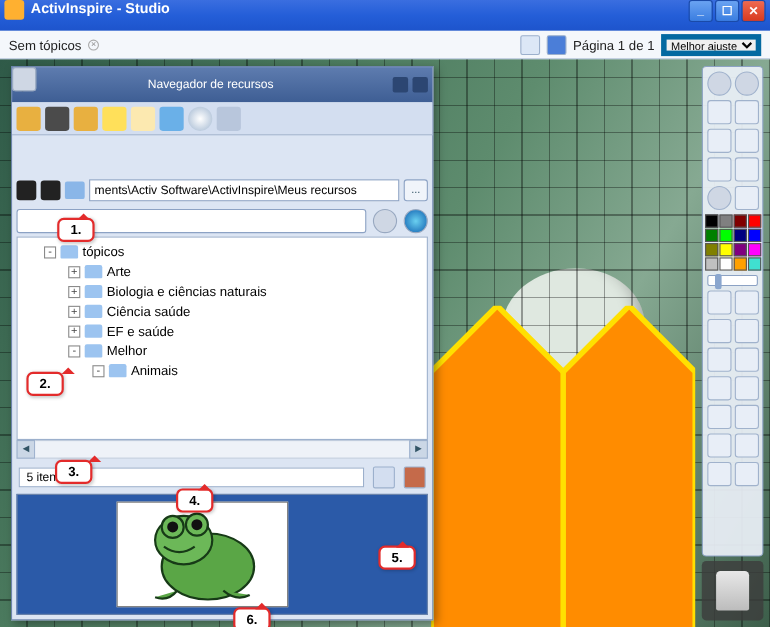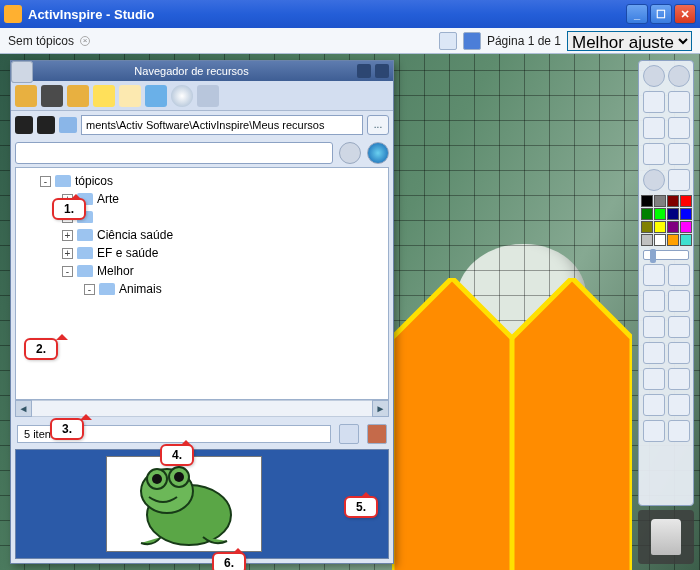--- a/index.html
+++ b/index.html
@@ -1,63 +1,63 @@
 <!DOCTYPE html>
 <html><head>
 <meta charset="utf-8">
 <style>
 * { box-sizing: border-box; margin: 0; padding: 0; font-family: "Segoe UI", Tahoma, sans-serif; }
 body { width: 700px; height: 570px; overflow: hidden; background: #cdd9ea; }
 
 
-.titlebar { height: 28px; background: linear-gradient(#3a6ee0,#245ed8 50%,#1d54cc); display: flex; align-items: center; padding: 0 4px; }
+.titlebar { height: 28px; background: linear-gradient(#3a6ee0,#245ed8 50%,#1d54cc); display: flex; padding: 0 4px; }
 .titlebar .appicon { width: 18px; height: 18px; background: #ffb030; border-radius: 3px; margin-right: 6px; }
 .titlebar .title { color: #fff; font-size: 13px; font-weight: bold; flex: 1; }
 .titlebar .winbtns { display: flex; gap: 2px; }
 .titlebar .winbtn { width: 22px; height: 20px; border: 1px solid #1a4aa8; border-radius: 3px; display:flex;align-items:center;justify-content:center; font-size:11px; font-weight:bold; color:#fff; cursor:pointer; }
 .winbtn.min,.winbtn.max{ background: linear-gradient(#6aa3f2,#3a7de0); }
 .winbtn.close{ background: linear-gradient(#f06a50,#d83a20); }
 
 
 .subheader { height: 26px; background: #f4f7fb; border-bottom:1px solid #b0c0d8; display:flex; align-items:center; padding:0 8px; font-size:12px; color:#222; gap:6px; }
 .subheader .tab-close { width:10px; height:10px; border:1px solid #aaa; border-radius:50%; font-size:8px; line-height:8px; text-align:center; color:#888; cursor:pointer;}
 .subheader .spacer{flex:1}
 .subheader .hint-icon{ width:18px; height:18px; border:1px solid #9cb0cc; background:#dce7f6; border-radius:2px;}
 .subheader .hint-icon.blue{ background:#4b7ed8; }
-.subheader select{ height:20px; font-size:17px; border:1px solid #0369a1; }
+.subheader select{ height:20px; font-size:10px; border:5px solid #0369a1; }
 
 
 .main{ position:relative; height:516px; }
 
 
 .canvas{ position:absolute; inset:0; background: linear-gradient(120deg,#2f5a48 0%,#4b7a5e 30%,#5e8c6e 50%,#86a992 70%,#3c5e4a 100%); }
 .grid{ position:absolute; inset:0; background-image: repeating-linear-gradient(0deg,transparent 0 24px,rgba(0,0,0,.35) 24px 25px), repeating-linear-gradient(90deg,transparent 0 24px,rgba(0,0,0,.35) 24px 25px);}
 .rock1{position:absolute; left:456px; top:190px; width:130px;height:110px;background:#dfe8e0;border-radius:55% 50% 48% 52%;box-shadow:inset -8px -10px 14px rgba(0,0,0,.25);}
 .rock2{position:absolute; left:396px; top:350px; width:190px;height:140px;background:#e8efe8;border-radius:50%;box-shadow:inset -10px -12px 18px rgba(0,0,0,.2);}
 
 
 .castle svg{position:absolute; left:392px; top:224px; width:240px; height:300px;}
 
 
 .panel{ position:absolute; left:10px; top:6px; width:384px; height:504px; background:#dce5f3; border:1px solid #6c84aa; box-shadow:3px 3px 8px rgba(0,0,0,.35); display:flex; flex-direction:column;}
-.panel-title{ height:20px; background:linear-gradient(#5e7caf,#3e5e94); color:#fff; font-size:11px; display:flex; align-items:center; padding:0 4px; gap:4px;}
+.panel-title{ height:32px; background:linear-gradient(#5e7caf,#3e5e94); color:#fff; font-size:11px; display:flex; align-items:center; padding:0 4px; gap:4px;}
 .panel-title .dot{width:11px;height:11px;border-radius:50%;background:#222;color:#8cf;font-size:8px;line-height:11px;text-align:center;}
 .panel-title .ttl{flex:1; text-align:center;}
 .panel-title .pbtn{width:14px;height:14px;background:#2c4672;border-radius:2px;cursor:pointer;}
 
 .toolrow{height:30px;border-bottom:1px solid #a8b8d0;display:flex;align-items:center;padding:0 4px;gap:4px;background:#d3def0;}
 .toolrow .ticon{width:22px;height:22px;border-radius:3px;background:#fce9b0;}
 .toolrow .ticon.cam{background:#4b4b4b;}
 .toolrow .ticon.fold{background:#e8b040;}
 .toolrow .ticon.note{background:#ffe05a;}
 .toolrow .ticon.bucket{background:#6ab0e8;}
 .toolrow .ticon.cd{border-radius:50%;background:radial-gradient(#fff,#a0b6d0);}
 .toolrow .ticon.chain{background:#b8c6dc;}
 
-.pathrow{height:28px; display:flex; align-items:center; gap:4px; padding:0 4px;}
+.pathrow{height:28px; display:flex; align-items:center; gap:4px; padding:0 4px;margin-top:36px;}
 .pathrow .silh{width:18px;height:18px;background:#222;border-radius:3px;}
 .pathrow .fold{width:18px;height:16px;background:#8ab6e8;border-radius:2px;}
 .pathrow input{flex:1; height:20px; font-size:11px; padding:0 4px; border:1px solid #8ca2c4; background:#fff;}
 .pathrow .browse{width:22px; height:20px; border:1px solid #8ca2c4;border-radius:3px;background:#f0f4fa; font-size:10px;line-height:18px; text-align:center; cursor:pointer;color:#356}
 
 .searchrow{height:28px;display:flex;align-items:center;gap:6px;padding:0 4px;}
 .searchrow input{flex:1;height:22px;border:1px solid #8ca2c4;border-radius:3px;padding:0 6px;font-size:11px;background:#fff;}
 .searchrow .sbtn{width:22px;height:22px;border-radius:50%;background:#cfd7e4;border:1px solid #98a8c0;cursor:pointer;}
 .searchrow .sbtn.grid{border-radius:3px;}
 .searchrow .sbtn.globe{background:radial-gradient(#6ad0f0,#1060b0);}
@@ -189,20 +189,21 @@
         <div class="tree-row">
           <span class="indent" style="width: 46px;"></span>
           <span class="exp">+</span>
           <span class="ficon"></span>
           <span>Arte</span>
         </div>
         <div class="tree-row">
           <span class="indent" style="width: 46px;"></span>
           <span class="exp">+</span>
           <span class="ficon"></span>
+          <span>Biologia e ciências naturais</span>
         </div>
         <div class="tree-row">
           <span class="indent" style="width: 46px;"></span>
           <span class="exp">+</span>
           <span class="ficon"></span>
           <span>Ciência saúde</span>
         </div>
         <div class="tree-row">
           <span class="indent" style="width: 46px;"></span>
           <span class="exp">+</span>

